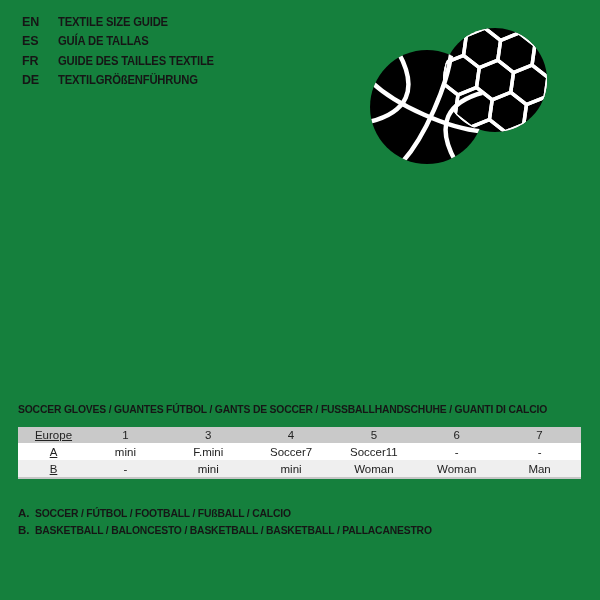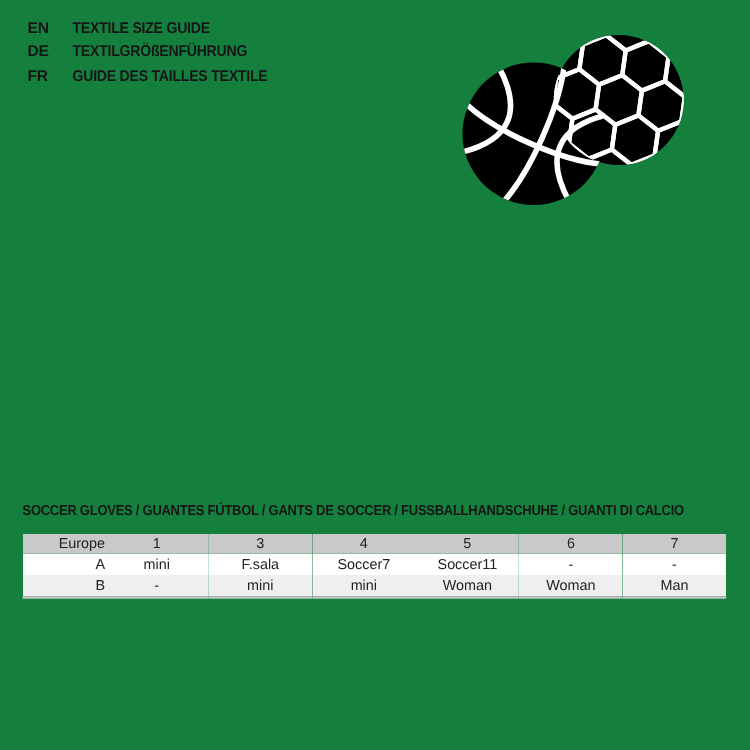--- a/index.html
+++ b/index.html
@@ -23,44 +23,47 @@
     position:absolute;left:18px;top:427px;width:563px;
     border-collapse:collapse;table-layout:fixed;
     font-size:11.5px;font-weight:normal;color:#222;
     border-bottom:2px solid #c6c6c6;
   }
   .size-table col.c0{width:66px;}
   .size-table th,.size-table td{
     padding:0;text-align:center;vertical-align:middle;font-weight:normal;
     height:16px;overflow:hidden;white-space:nowrap;
   }
-  .size-table .left{text-align:right;padding-left:5px;}
+  .size-table .left{text-align:center;padding-left:5px;text-decoration:underline;}
   .size-table thead th{background:#c9c9c9;}
   .size-table tbody tr.row-a td{background:#ffffff;height:17px;}
   .size-table tbody tr.row-b td{background:#efefef;height:17px;}
   
   .legend{position:absolute;left:18px;top:505px;}
   .legend-row{height:16.5px;line-height:16.5px;font-size:11.5px;font-weight:bold;white-space:nowrap;}
   .legend-key{display:inline-block;width:17px;}
   .legend-text{display:inline-block;transform:scaleX(0.9);transform-origin:0 50%;letter-spacing:-0.2px;}
 </style>
 </head>
 <body>
 
 <div class="screen">
 
   <div class="langs">
     <div class="lang-row">
       <span class="lang-code">EN</span><span class="lang-label">TEXTILE SIZE GUIDE</span>
     </div>
     <div class="lang-row">
-      <span class="lang-code">DE</span><span class="lang-label">TEXTILGRÖßENFÜHRUNG</span>
+      <span class="lang-code">ES</span><span class="lang-label">GUÍA DE TALLAS</span>
     </div>
     <div class="lang-row">
       <span class="lang-code">FR</span><span class="lang-label">GUIDE DES TAILLES TEXTILE</span>
+    </div>
+    <div class="lang-row">
+      <span class="lang-code">DE</span><span class="lang-label">TEXTILGRÖßENFÜHRUNG</span>
     </div>
   </div>
 
   <svg class="balls" width="210" height="168" viewBox="0 0 210 168" aria-hidden="true">
     <defs>
       <clipPath id="clip-soccer">
           <circle cx="143" cy="72" r="52"></circle>
         </clipPath>
       <clipPath id="clip-basket">
           <circle cx="75" cy="99" r="57"></circle>
@@ -126,32 +129,40 @@
         <th>4</th>
         <th>5</th>
         <th>6</th>
         <th>7</th>
       </tr>
     </thead>
     <tbody>
       <tr class="row-a">
         <td class="left">A</td>
         <td>mini</td>
-        <td>F.sala</td>
+        <td>F.mini</td>
         <td>Soccer7</td>
         <td>Soccer11</td>
         <td>-</td>
         <td>-</td>
       </tr>
       <tr class="row-b">
         <td class="left">B</td>
         <td>-</td>
         <td>mini</td>
         <td>mini</td>
         <td>Woman</td>
         <td>Woman</td>
         <td>Man</td>
       </tr>
     </tbody>
   </table>
 
+  <div class="legend">
+    <div class="legend-row">
+      <span class="legend-key">A.</span><span class="legend-text">SOCCER / FÚTBOL / FOOTBALL / FUßBALL / CALCIO</span>
+    </div>
+    <div class="legend-row">
+      <span class="legend-key">B.</span><span class="legend-text">BASKETBALL / BALONCESTO / BASKETBALL / BASKETBALL / PALLACANESTRO</span>
+    </div>
+  </div>
 
 </div>
 
 </body></html>

